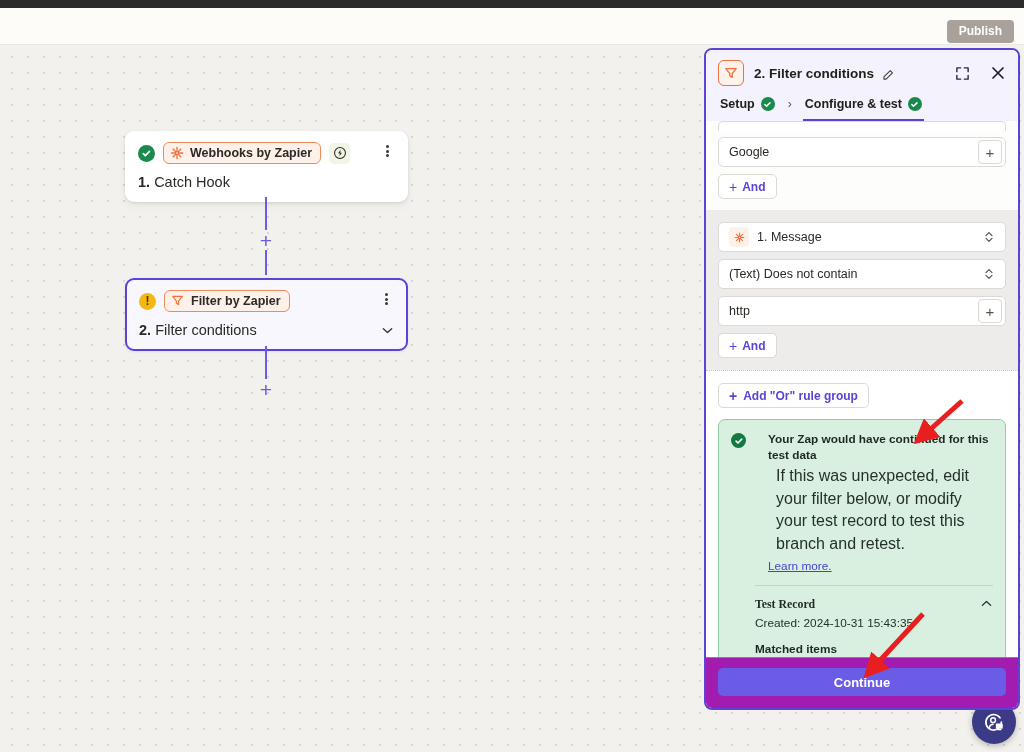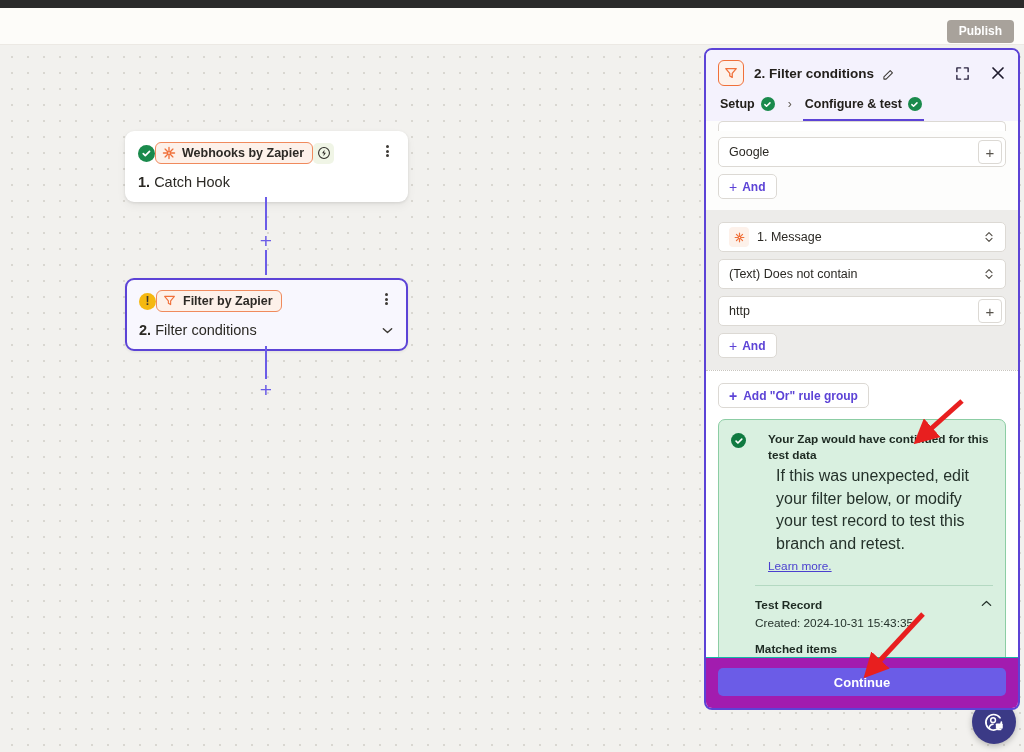--- a/index.html
+++ b/index.html
@@ -49,21 +49,21 @@
     border-radius: 9px;
     box-shadow: 0 1px 3px rgba(0,0,0,.10), 0 4px 10px rgba(0,0,0,.05);
     padding: 11px 13px 12px 13px;
   }
   .node.selected {
     background: #f8f7fe;
     border: 2px solid #5c43d6;
     box-shadow: 0 1px 3px rgba(0,0,0,.08);
     padding: 10px 12px 11px 12px;
   }
-  .node-top { display: flex; align-items: center; position: relative; }
+  .node-top { display: flex; align-items: center; gap: 8px; position: relative; }
   .status-dot {
     width: 17px; height: 17px; border-radius: 50%;
     display: flex; align-items: center; justify-content: center;
     flex: 0 0 auto;
   }
   .status-dot.ok { background: #1a8a4c; }
   .status-dot.warn { background: #f5b811; }
   .status-dot svg { display: block; }
   .status-dot.warn .bang {
     color: #3f3a30; font-size: 12px; font-weight: 700; line-height: 1;
@@ -212,21 +212,21 @@
   .sx-check {
     width: 15px; height: 15px; border-radius: 50%; background: #107a41;
     display: flex; align-items: center; justify-content: center; flex: 0 0 auto;
     margin-top: 1px;
   }
   .sx-title { font-size: 11.8px; font-weight: 700; color: #1d2a22; line-height: 1.35; }
   .sx-text { font-size: 16px; color: #24312a; line-height: 1.42; margin-top: 1px; margin-left: 8px; }
   .sx-link { font-size: 11.8px; color: #4a3fcf; text-decoration: underline; display: inline-block; margin-top: 3px; }
   .sx-hr { border-top: 1px solid #b4d9c2; margin: 11px 0 10px 24px; }
   .sx-sub { margin-left: 24px; }
-  .sx-sub-head { display: flex; align-items: center; justify-content: space-between; }
+  .sx-sub-head { display: flex; align-items: center; justify-content: space-between; font-family: Liberation Serif, serif; }
   .sx-sub-head b { font-size: 11.8px; font-weight: 700; color: #1d2a22; }
   .sx-created { font-size: 11.8px; color: #24312a; margin-top: 2px; }
   .sx-matched { font-size: 11.8px; font-weight: 700; color: #1d2a22; margin-top: 12px; }
   .sx-item { display: flex; align-items: center; gap: 7px; margin-top: 6px; font-size: 11.8px; color: #24312a; }
   .sx-item .iz { width: 15px; height: 15px; border-radius: 3px; background: #fbe7dc;
                  display:flex;align-items:center;justify-content:center;flex:0 0 auto;}
 
   .panel-footer {
     flex: 0 0 auto; border-top: 1px solid #14b8a6;
     padding: 10px 12px 12px 12px; background: #a21caf;

